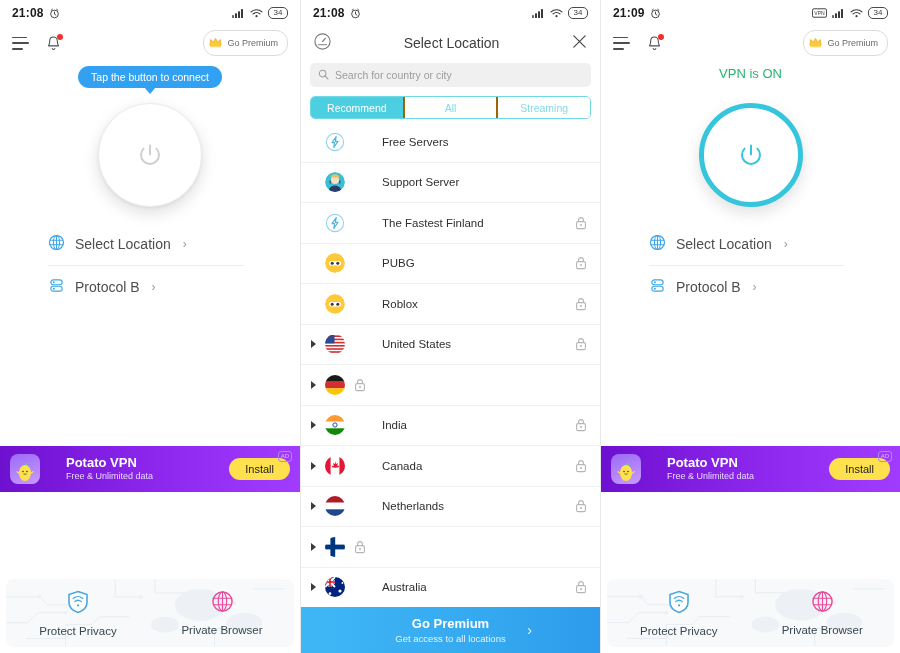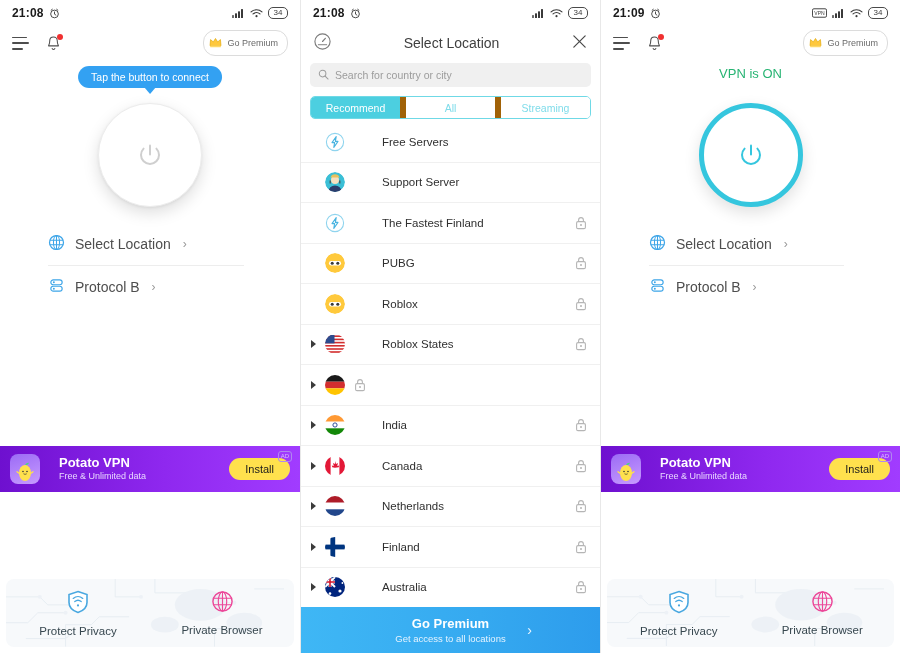--- a/index.html
+++ b/index.html
@@ -89,21 +89,21 @@
     display: flex; align-items: center; gap: 10px; height: 32px;
   }
   .menu-row .txt { font-size: 14px; color: #4e4e4e; }
   .menu-row .chev { font-size: 12px; color: #9b9b9b; margin-left: 2px; }
   .menu-sep { height: 1px; background: #ededed; margin: 5px 0 5px 0; width: 96%; }
 
   
   .ad-banner {
     position: absolute; left: 0; right: 0; top: 446px; height: 46px;
     background: linear-gradient(90deg, #6e10cf 0%, #8f28ef 55%, #a13cff 100%);
-    display: flex; align-items: center; padding: 0 10px; gap: 19px;
+    display: flex; align-items: center; padding: 0 10px; gap: 26px;
   }
   .ad-icon {
     width: 30px; height: 30px; border-radius: 8px;
     background: linear-gradient(160deg,#9b6bf5,#c79bff);
     display: flex; align-items: flex-end; justify-content: center; flex: none;
     overflow: hidden;
   }
   .ad-text { flex: 1; min-width: 0; }
   .ad-title { color: #fff; font-size: 13px; font-weight: bold; line-height: 15px; }
   .ad-sub { color: #e9d7ff; font-size: 9px; line-height: 13px; }
@@ -141,21 +141,21 @@
     display: flex; align-items: center; gap: 6px; padding: 0 8px;
   }
   .searchbox .ph { font-size: 10.5px; color: #9c9c9c; }
   .tabbar {
     margin: 9px 9px 0 9px; height: 23px; border: 1px solid #6fd9e6;
     border-radius: 5px; display: flex; overflow: hidden;
   }
   .tab {
     flex: 1; display: flex; align-items: center; justify-content: center;
     font-size: 10.5px; color: #7fdcea; background: #fff;
-    border-right: 6px solid #a16207;
+    border-right: 2px solid #a16207;
   }
   .tab:last-child { border-right: none; }
   .tab.active { background: #4ccfe0; color: #ffffff; }
 
   .loc-list {
     position: absolute; left: 0; right: 0; top: 122px; bottom: 46px; overflow: hidden;
   }
   .loc-row {
     height: 40.5px; display: flex; align-items: center; padding: 0 13px 0 10px;
     border-bottom: 1px solid #f0f0f0; gap: 9px;
@@ -501,21 +501,21 @@
                 <rect x="0" y="1.4" width="20" height="1.6" fill="#d32f2f"></rect>
                 <rect x="0" y="4.6" width="20" height="1.6" fill="#d32f2f"></rect>
                 <rect x="0" y="7.8" width="20" height="1.6" fill="#d32f2f"></rect>
                 <rect x="0" y="11" width="20" height="1.6" fill="#d32f2f"></rect>
                 <rect x="0" y="14.2" width="20" height="1.6" fill="#d32f2f"></rect>
                 <rect x="0" y="17.2" width="20" height="1.6" fill="#d32f2f"></rect>
               </g>
               <rect x="0" y="1" width="9.5" height="8.4" fill="#2d4b8e"></rect>
             </svg>
         </span>
-        <span class="name">Roblox States</span>
+        <span class="name">United States</span>
         <span class="lock">
           <svg width="12" height="14" viewBox="0 0 12 14">
               <rect x="1.6" y="5.6" width="8.8" height="7" rx="1.4" fill="none" stroke="#b5b5b5" stroke-width="1.1"></rect>
               <path d="M3.6 5.6V4a2.4 2.4 0 0 1 4.8 0v1.6" fill="none" stroke="#b5b5b5" stroke-width="1.1"></path>
               <circle cx="6" cy="9" r="1" fill="#b5b5b5"></circle>
             </svg>
         </span>
       </div>
 
       <div class="loc-row">
@@ -597,21 +597,20 @@
 
       <div class="loc-row">
         <span class="tri"></span>
         <span class="flag">
           <svg width="20" height="20" viewBox="0 0 20 20">
               <rect width="20" height="20" fill="#fff"></rect>
               <rect x="0" y="7.6" width="20" height="4.8" fill="#003580"></rect>
               <rect x="5.4" y="0" width="4.8" height="20" fill="#003580"></rect>
             </svg>
         </span>
-        <span class="name">Finland</span>
         <span class="lock">
           <svg width="12" height="14" viewBox="0 0 12 14">
               <rect x="1.6" y="5.6" width="8.8" height="7" rx="1.4" fill="none" stroke="#b5b5b5" stroke-width="1.1"></rect>
               <path d="M3.6 5.6V4a2.4 2.4 0 0 1 4.8 0v1.6" fill="none" stroke="#b5b5b5" stroke-width="1.1"></path>
               <circle cx="6" cy="9" r="1" fill="#b5b5b5"></circle>
             </svg>
         </span>
       </div>
 
       <div class="loc-row">

